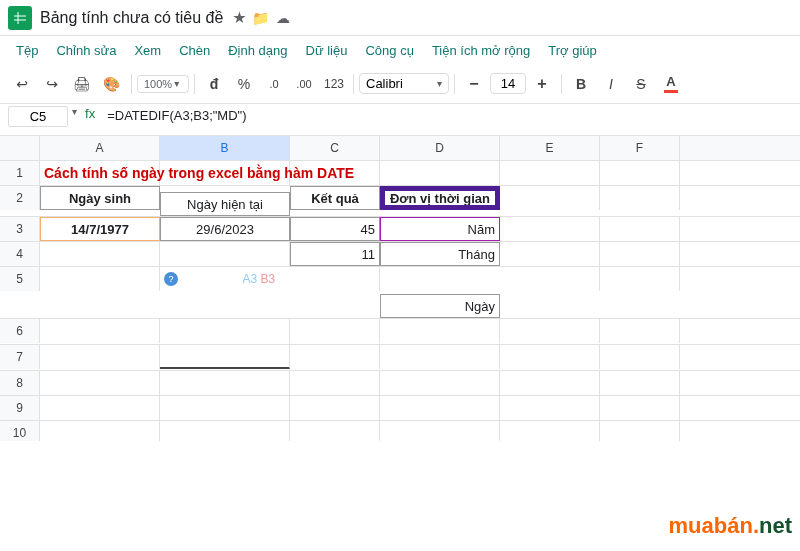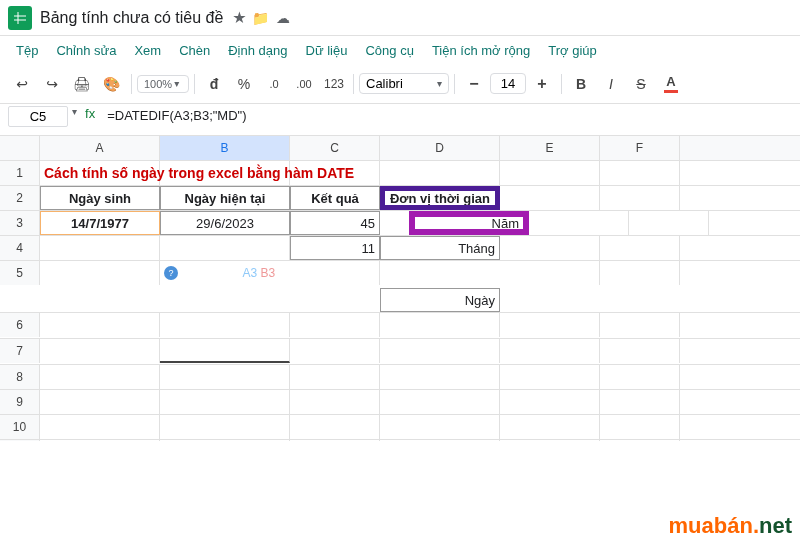--- a/index.html
+++ b/index.html
@@ -187,21 +187,21 @@
       <div class="cell col-d"></div>
       <div class="cell col-e"></div>
       <div class="cell col-f"></div>
     </div>
 
     <div class="grid-row">
       <div class="row-num">2</div>
       <div class="cell col-a center" style="font-weight:bold;border:1px solid #999;">
         <span>Ngày sinh</span>
       </div>
-      <div class="cell col-b center" style="font-weight:bold;border:1px solid #999;">
+      <div class="cell col-b center" style="font-weight:normal;border:1px solid #999;margin-top:6px;">
         <span>Ngày hiện tại</span>
       </div>
       <div class="cell col-c center" style="font-weight:bold;border:1px solid #999;">
         <span>Kết quả</span>
       </div>
       <div class="cell col-d center" style="font-weight:bold;border:5px solid #4c1d95;">
         <span>Đơn vị thời gian</span>
       </div>
       <div class="cell col-e"></div>
       <div class="cell col-f"></div>
@@ -211,21 +211,21 @@
       <div class="row-num">3</div>
       <div class="cell col-a center bordered">
         <span>14/7/1977</span>
       </div>
       <div class="cell col-b center" style="border:1px solid #999;">
         <span>29/6/2023</span>
       </div>
       <div class="cell col-c right" style="border:1px solid #999;">
         <span>45</span>
       </div>
-      <div class="cell col-d right" style="border:6px solid #a21caf;margin-left:29px;">
+      <div class="cell col-d right" style="border:1px solid #a21caf;">
         <span>Năm</span>
       </div>
       <div class="cell col-e"></div>
       <div class="cell col-f"></div>
     </div>
 
     <div class="grid-row">
       <div class="row-num">4</div>
       <div class="cell col-a"></div>
       <div class="cell col-b"></div>

